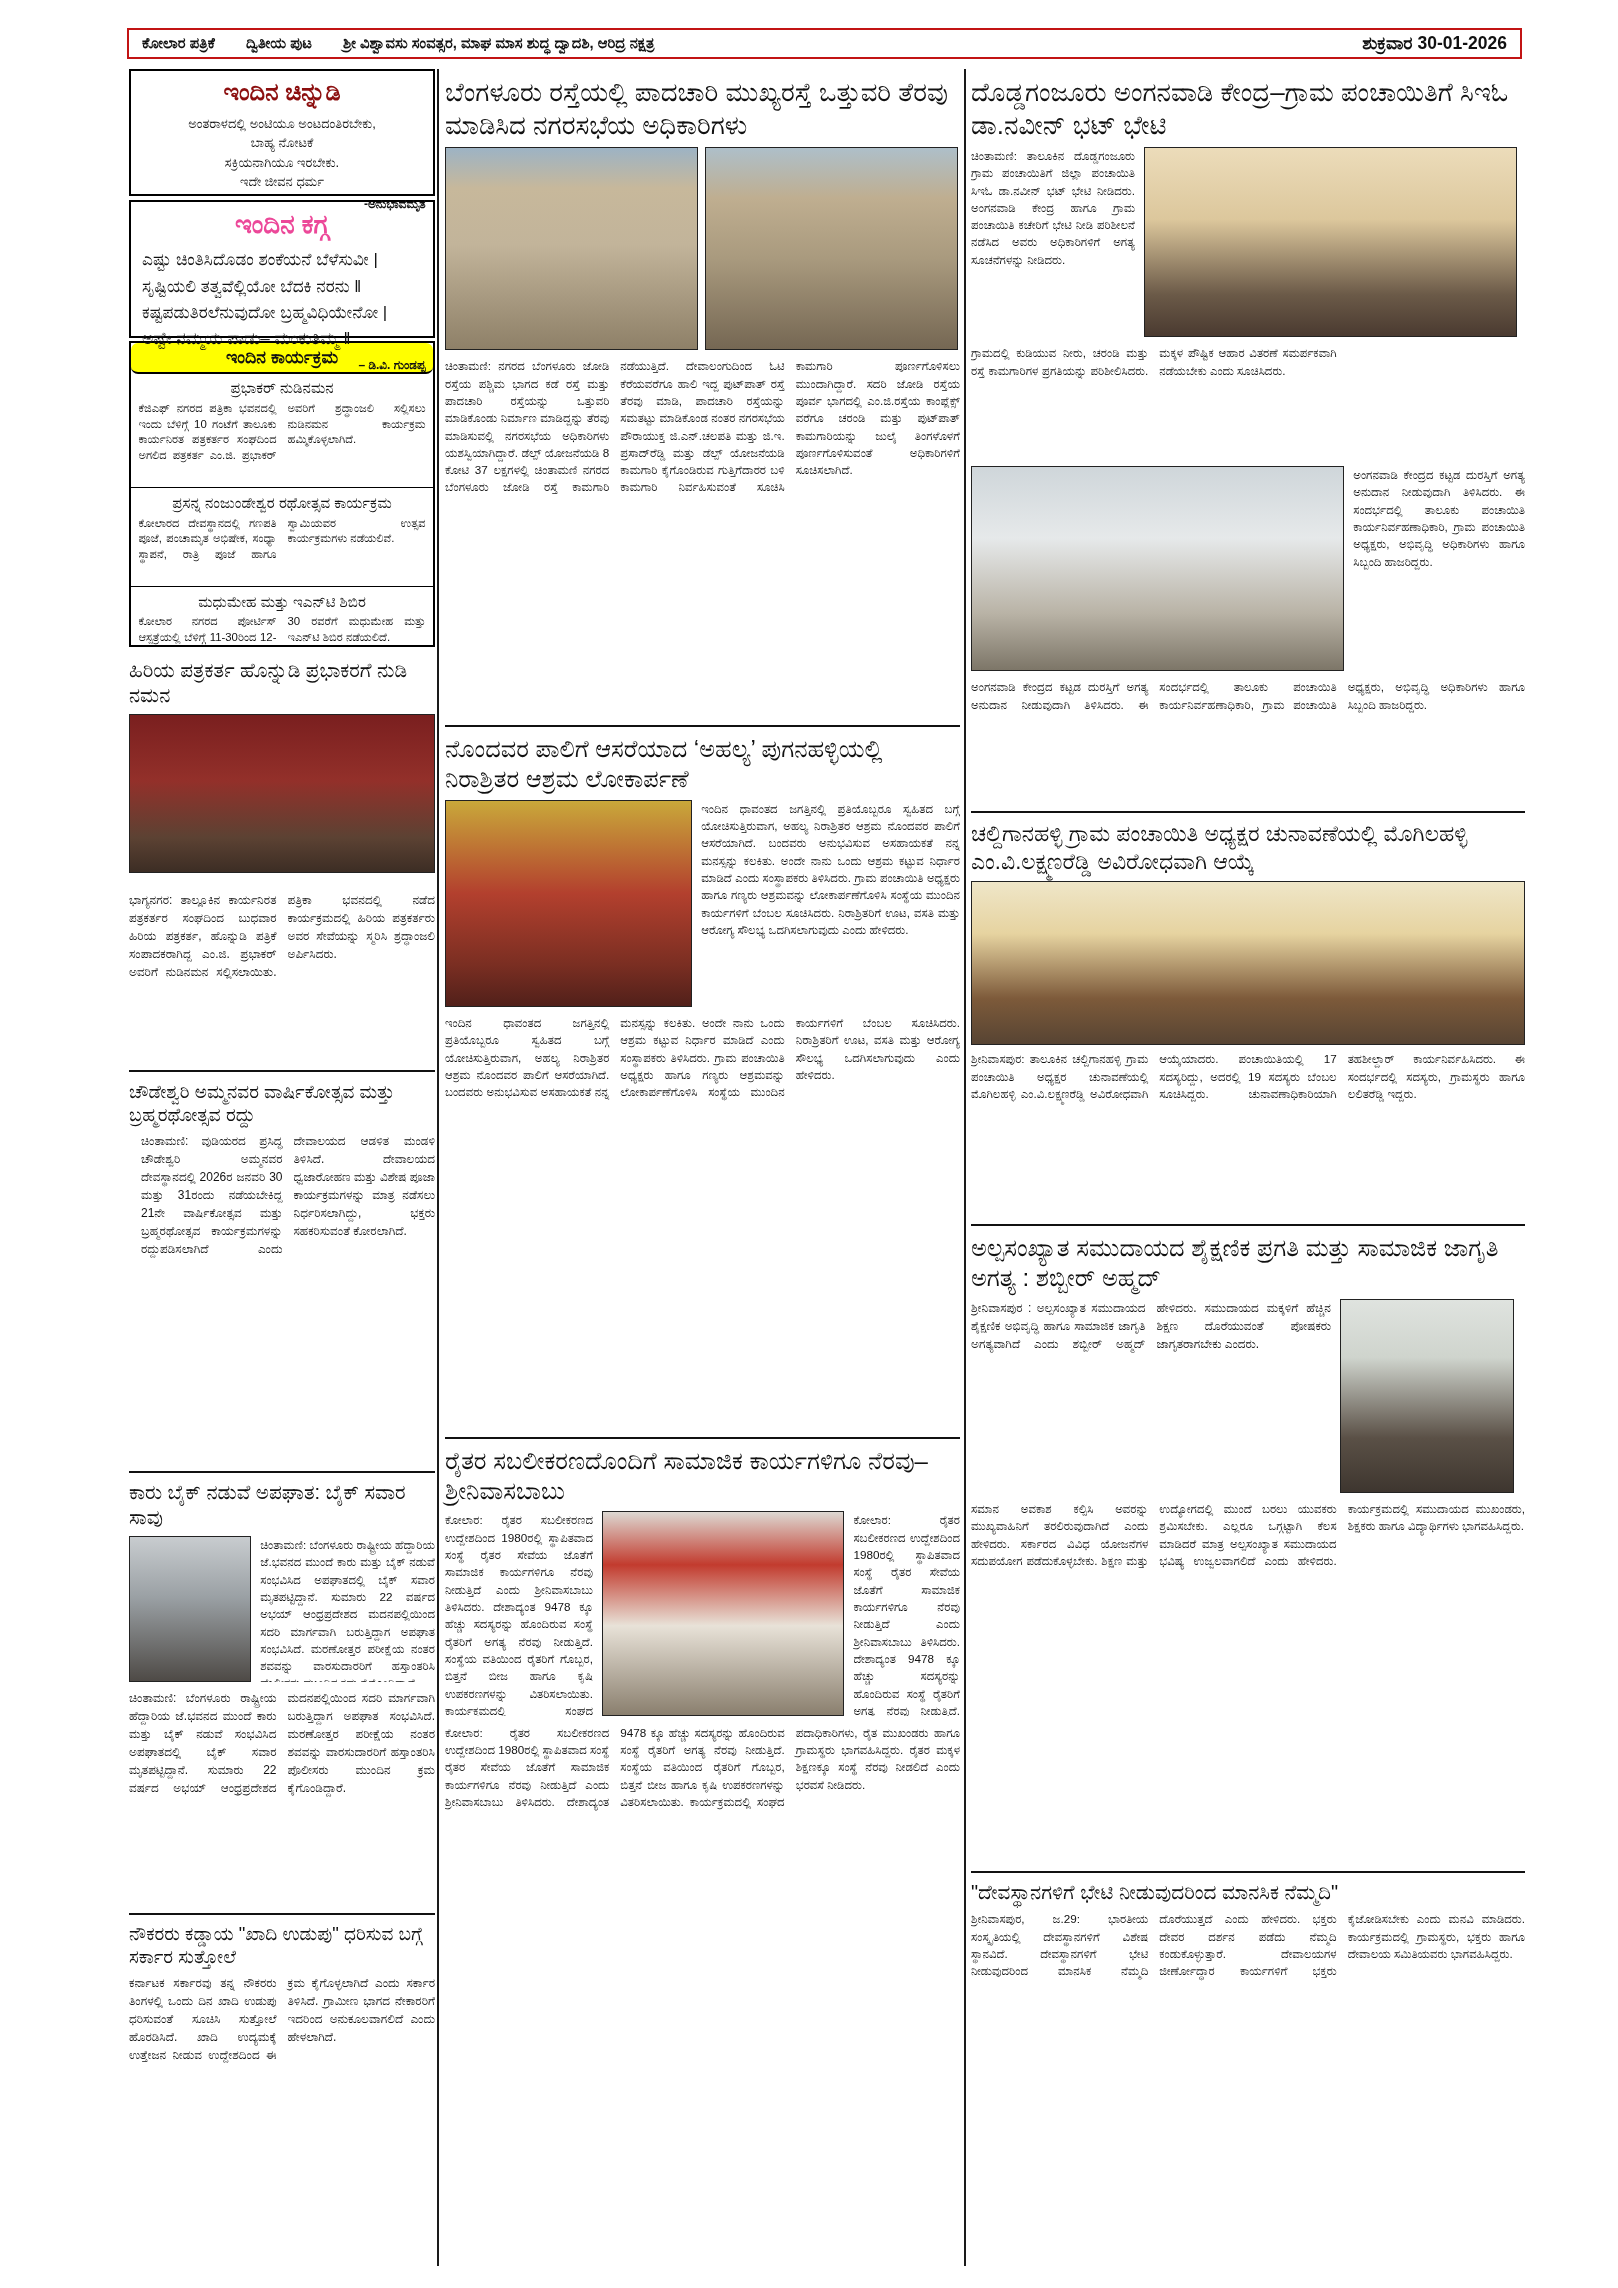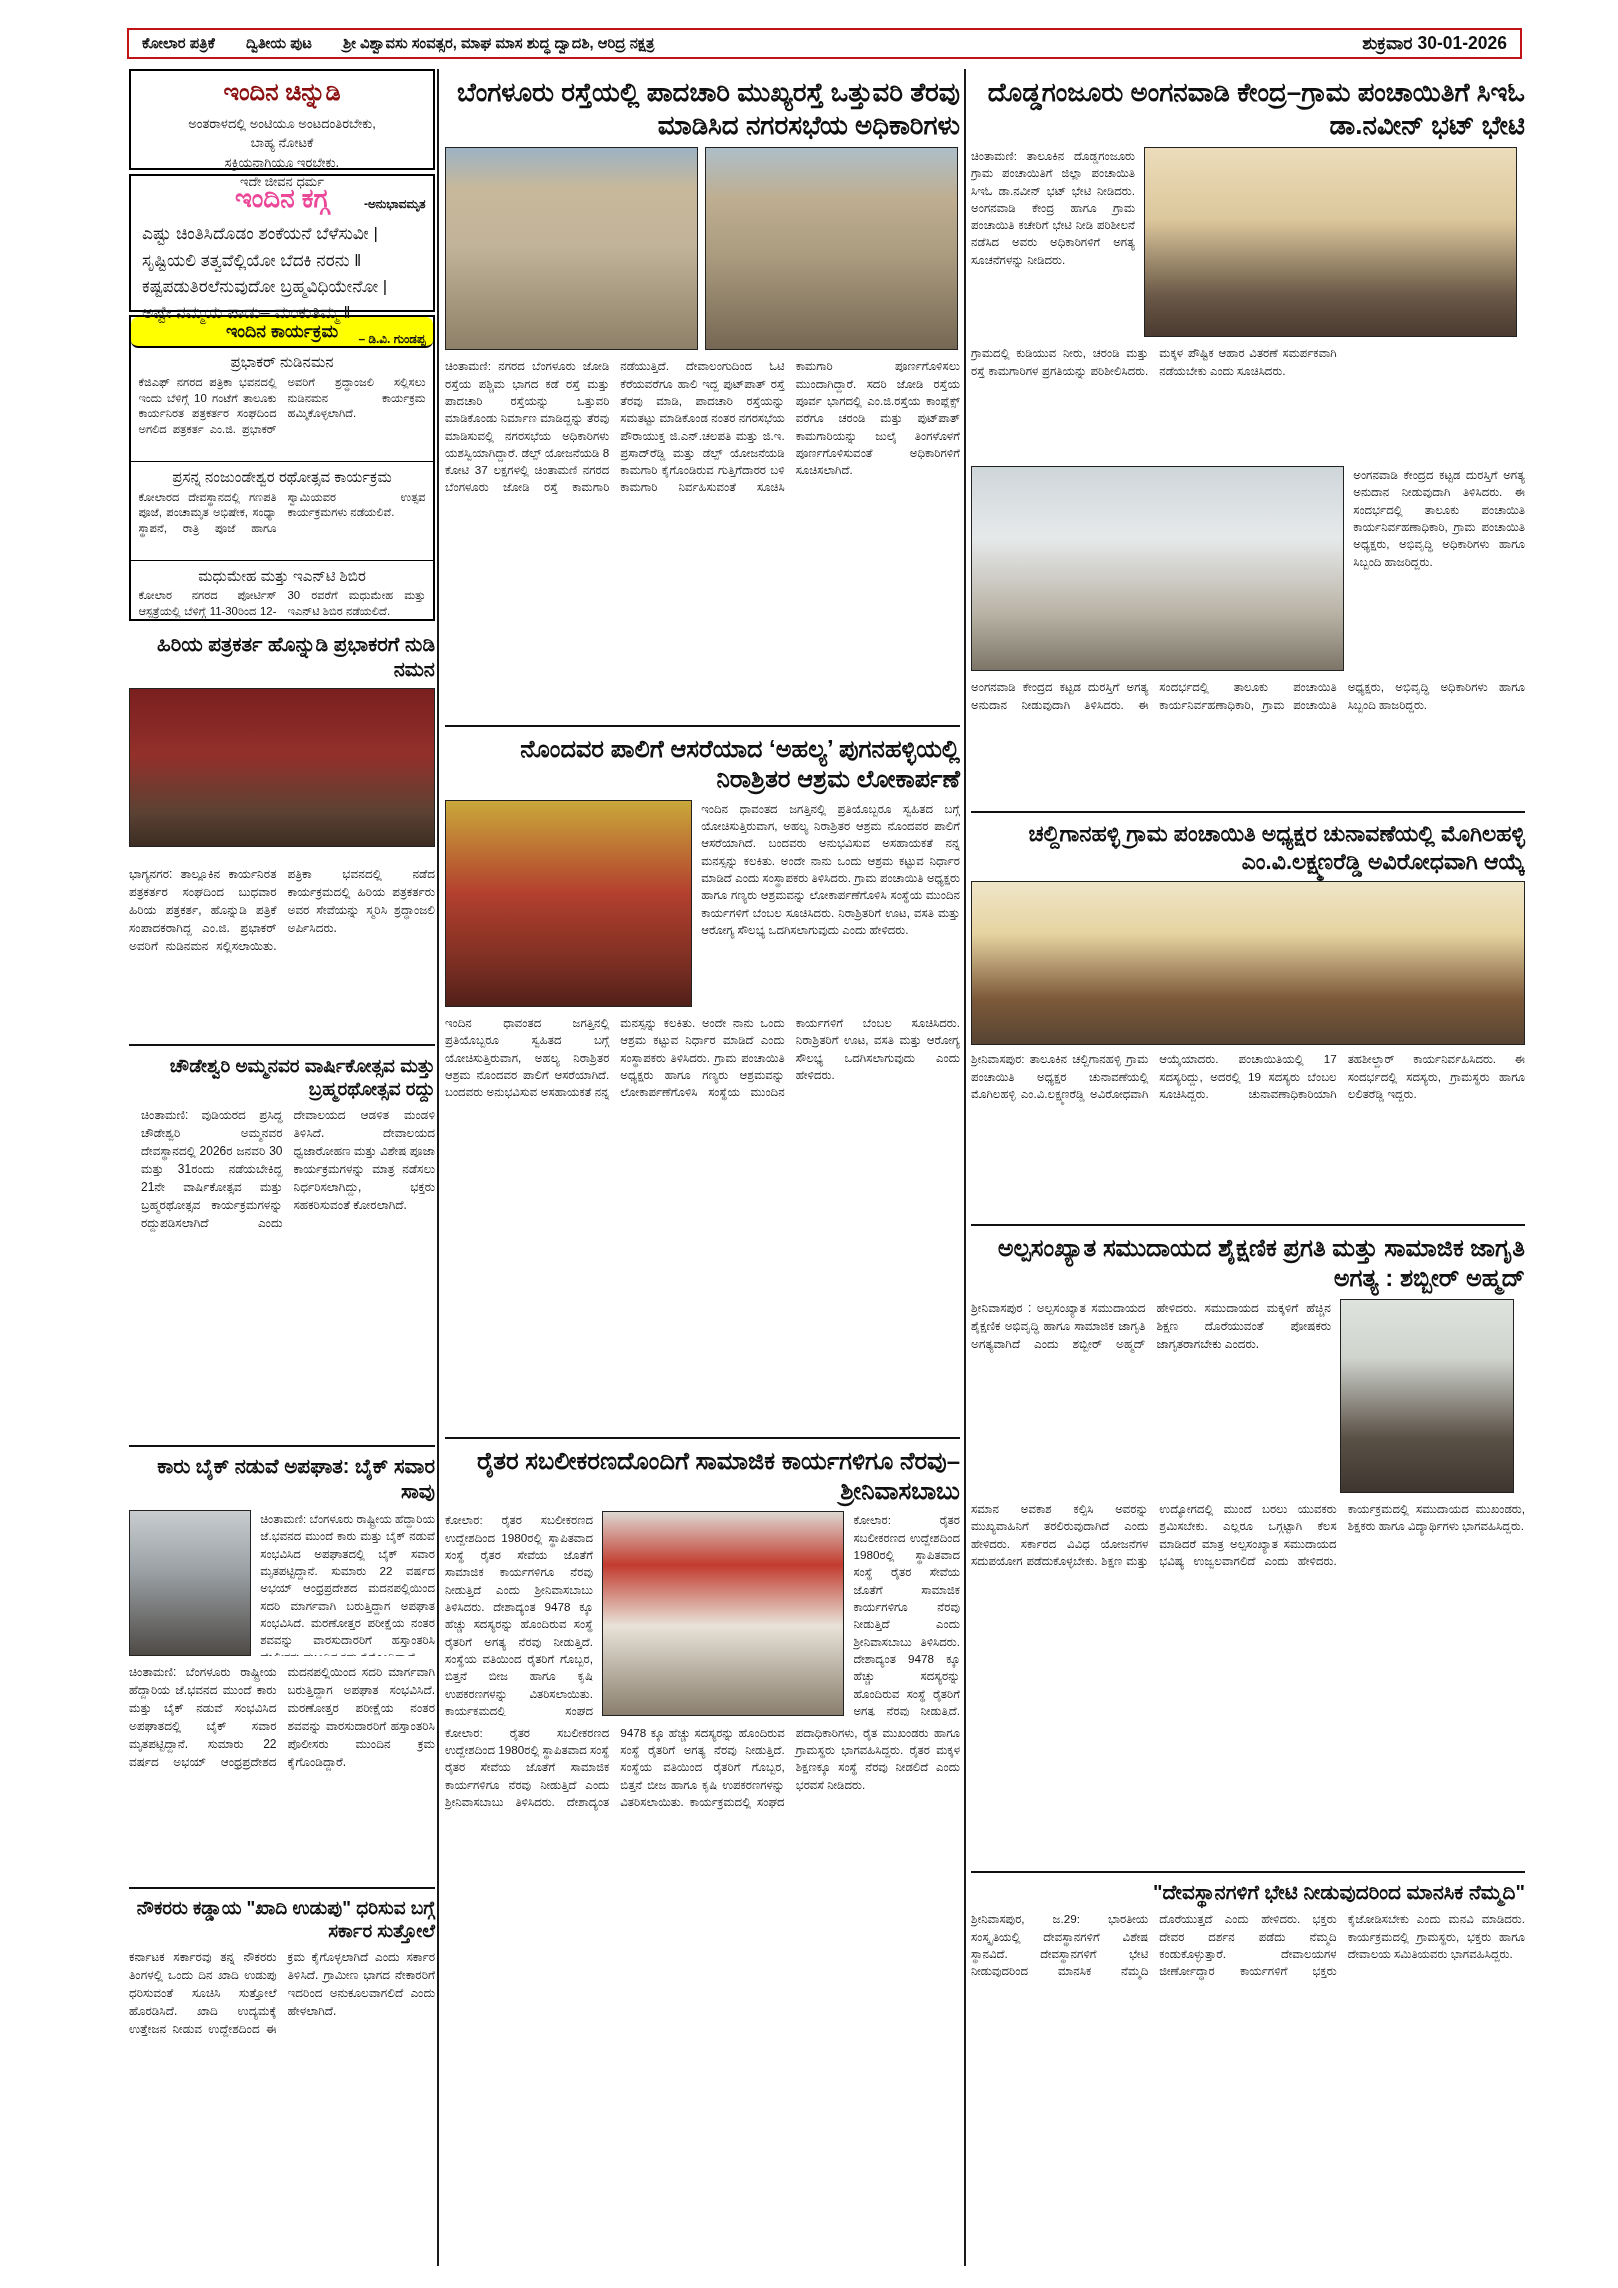--- a/index.html
+++ b/index.html
@@ -25,21 +25,21 @@
   .t-pink{color:#ec4899;font-size:26px;}
   .quote-line{text-align:center;font-size:13px;line-height:1.5;}
   .kagga-line{text-align:left;font-size:17px;line-height:1.55;padding-left:3.7px;}
   .attrib{text-align:right;font-weight:bold;font-size:12px;margin-top:5.5px;}
   .yellowbar{background:#ffff00;border-bottom:2.8px solid #000;margin:-5.5px -7.4px 5.5px -7.4px;
     padding:3.7px 0;text-align:center;font-weight:bold;font-size:17.5px;border-radius:7px;}
   .prog-title{font-weight:normal;text-align:center;font-size:15px;margin:3.7px 0;}
   .prog-body{column-count:2;column-gap:11px;font-size:11.4px;line-height:1.38;text-align:justify;overflow:hidden;}
   .prog-div{border-top:1.8px solid #000;margin:5.5px -7.4px;}
   
-  .art-head{font-weight:bold;text-align:right;line-height:1.25;border-top:2.3px solid #111;
+  .art-head{font-weight:normal;text-align:left;line-height:1.25;border-top:2.3px solid #111;
     padding-top:7.4px;margin-top:5.5px;margin-bottom:5.5px;}
   .h20{font-size:18.5px;} .h22{font-size:20px;} .h24{font-size:22px;} .h26{font-size:24px;} .h28{font-size:26px;}
   .no-rule{border-top:none;margin-top:0;}
   .body2{column-count:2;column-gap:11px;font-size:12px;line-height:1.5;text-align:justify;overflow:hidden;}
   .body3{column-count:3;column-gap:11px;font-size:11.7px;line-height:1.48;text-align:justify;overflow:hidden;}
   .body1{font-size:11.7px;line-height:1.48;text-align:justify;overflow:hidden;}
   .photo{border:1.4px solid #222;box-sizing:border-box;}
   .photorow{display:flex;gap:7.4px;margin:3.7px 0 7.4px 0;}
   .media-row{display:flex;gap:9.2px;margin:3.7px 0 7.4px 0;}
   .ph-street{background:linear-gradient(180deg,#9db3c4 0%,#c7b89b 20%,#c2b49a 48%,#8e8068 100%);}
@@ -64,21 +64,21 @@
     <span class="m-almanac">ಶ್ರೀ ವಿಶ್ವಾವಸು ಸಂವತ್ಸರ, ಮಾಘ ಮಾಸ ಶುದ್ಧ ದ್ವಾದಶಿ, ಆರಿದ್ರ ನಕ್ಷತ್ರ</span>
     <span class="m-spacer"></span>
     <span class="m-date">ಶುಕ್ರವಾರ 30-01-2026</span>
   </div>
 
   <div class="vrule" style="left:437px;"></div>
   <div class="vrule" style="left:964px;"></div>
 
   <div class="col" id="col-left">
 
-    <div class="nbox" style="height:101px;">
+    <div class="nbox" style="height:127px;">
       <div class="nbox-title t-darkred">ಇಂದಿನ ಚಿನ್ನುಡಿ</div>
       <div class="quote-line">ಅಂತರಾಳದಲ್ಲಿ ಅಂಟಿಯೂ ಅಂಟದಂತಿರಬೇಕು,</div>
       <div class="quote-line">ಬಾಹ್ಯ ನೋಟಕೆ</div>
       <div class="quote-line">ಸಕ್ರಿಯನಾಗಿಯೂ ಇರಬೇಕು.</div>
       <div class="quote-line">ಇದೇ ಜೀವನ ಧರ್ಮ</div>
       <div class="attrib">-ಅನುಭಾವಮೃತ</div>
     </div>
 
     <div class="nbox" style="height:138px;">
       <div class="nbox-title t-pink">ಇಂದಿನ ಕಗ್ಗ</div>

